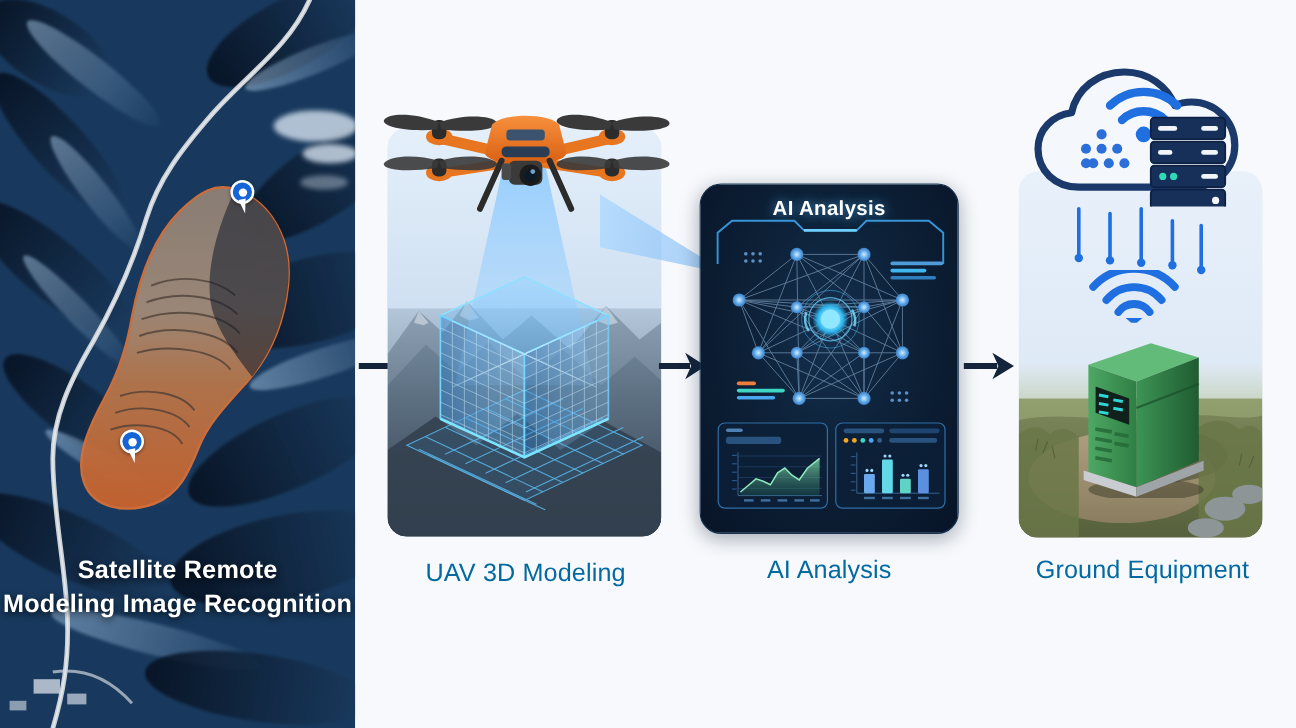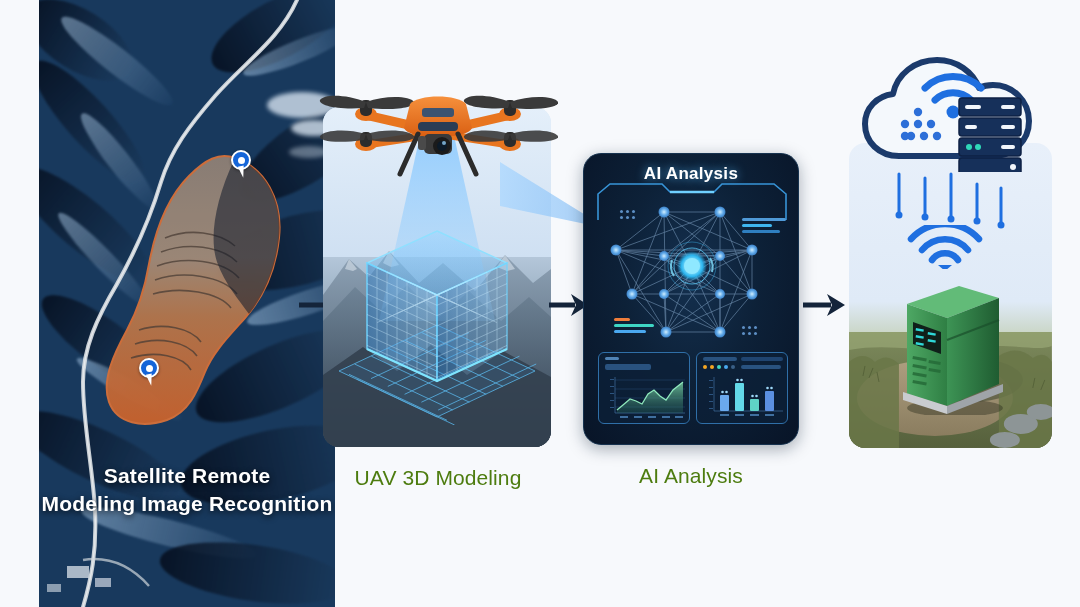--- a/index.html
+++ b/index.html
@@ -6,21 +6,21 @@
   * { box-sizing: border-box; margin: 0; padding: 0; }
   html, body {
     width: 1080px; height: 607px;
     font-family: "Liberation Sans", sans-serif;
     background: #f7f9fc;
     overflow: hidden;
   }
   #stage { position: relative; width: 1080px; height: 607px; background: #f7f9fc; }
 
   
-  .sat-panel { position: absolute; left: 0; top: 0; width: 296px; height: 607px; overflow: hidden; margin-left: 39px; }
+  .sat-panel { position: absolute; left: 0; top: 0; width: 296px; height: 607px; overflow: hidden; }
   .sat-img {
     position: absolute; inset: 0;
     background:
       radial-gradient(ellipse 120px 260px at 18% 30%, rgba(12,28,52,.85), transparent 70%),
       radial-gradient(ellipse 150px 200px at 82% 72%, rgba(8,20,40,.8), transparent 70%),
       linear-gradient(160deg, #2d5c8f 0%, #20476f 18%, #16385c 40%, #1d4col 50%, #1a3f66 60%, #102d4c 80%, #0d2640 100%);
     background-color: #18395d;
   }
   .sat-tex { position: absolute; inset: 0; }
   .ridge {
@@ -56,21 +56,21 @@
   .sat-caption {
     position: absolute; left: 0; right: 0; top: 462px;
     text-align: center; color: #ffffff;
     font-size: 21px; font-weight: bold; line-height: 1.35;
     text-shadow: 0 2px 6px rgba(0,0,0,.75);
     letter-spacing: .2px;
   }
 
   
   .caption {
-    position: absolute; text-align: center; color: #4d7c0f;
+    position: absolute; text-align: center; color: #0369a1;
     font-size: 21px; line-height: 1.38; letter-spacing: .1px;
   }
 
   
   .arrow { position: absolute; height: 30px; }
 
   
   .uav-panel {
     position: absolute; left: 323px; top: 107px; width: 228px; height: 340px;
     border-radius: 16px; overflow: hidden;
@@ -732,15 +732,16 @@
 
   <div class="caption" style="left:310px;top:464px;width:256px">
     <div>UAV 3D Modeling</div>
   </div>
 
   <div class="caption" style="left:585px;top:462px;width:212px">
     <div>AI Analysis</div>
   </div>
 
   <div class="caption" style="left:838px;top:462px;width:228px">
+    <div>Ground Equipment</div>
   </div>
 
 </div>
 
 </body></html>

